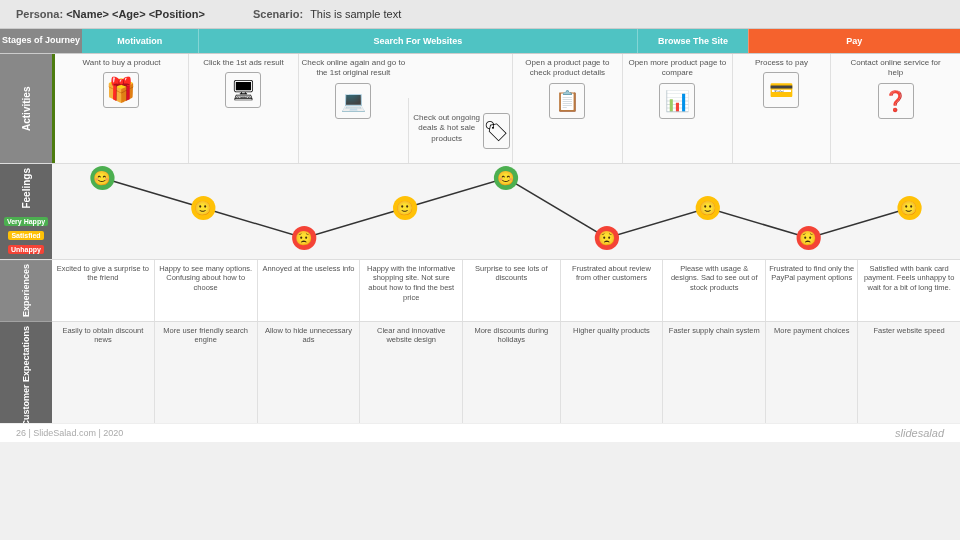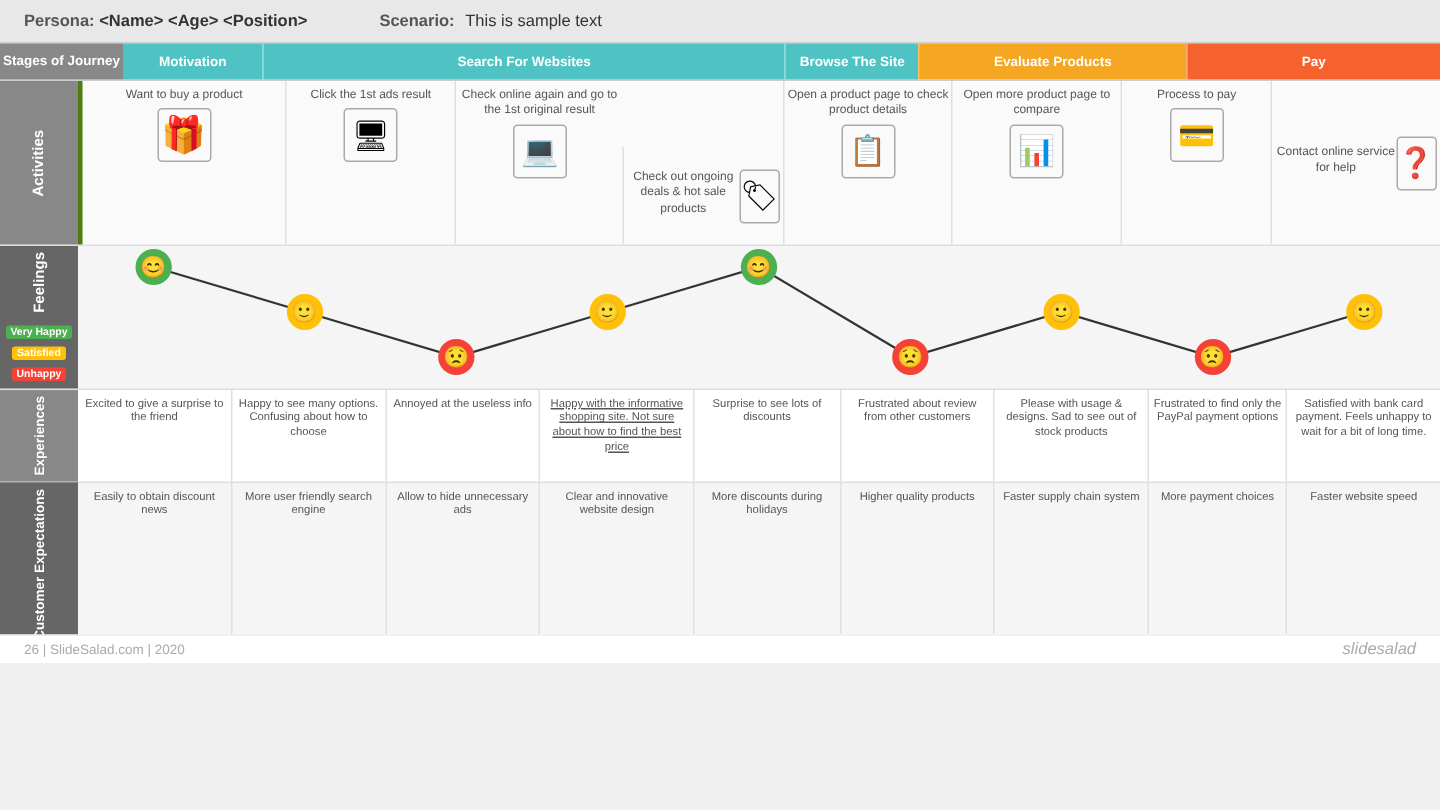--- a/index.html
+++ b/index.html
@@ -33,23 +33,20 @@
       </div>
       <div style="flex:0.9;background:#4fc3c3;color:#fff;font-weight:bold;font-size:9px;text-align:center;padding:7px 4px;display:flex;align-items:flex-end;justify-content:center;">
         <span>Motivation</span>
       </div>
       <div style="flex:3.6;background:#4fc3c3;color:#fff;font-weight:bold;font-size:9px;text-align:center;padding:7px 4px;display:flex;align-items:center;justify-content:center;border-left:1px solid rgba(255,255,255,0.3);">
         <span>Search For Websites</span>
       </div>
       <div style="flex:0.85;background:#4fc3c3;color:#fff;font-weight:bold;font-size:9px;text-align:center;padding:7px 4px;display:flex;align-items:center;justify-content:center;border-left:1px solid rgba(255,255,255,0.3);">
         <span>Browse The Site</span>
       </div>
-      <div style="flex:1.8;background:#f5a623;color:#fff;font-weight:bold;font-size:9px;text-align:center;padding:7px 4px;display:flex;align-items:center;justify-content:center;border-left:1px solid rgba(255,255,255,0.3);">
-        <span>Evaluate Products</span>
-      </div>
       <div style="flex:1.7;background:#f5622d;color:#fff;font-weight:bold;font-size:9px;text-align:center;padding:7px 4px;display:flex;align-items:center;justify-content:center;border-left:1px solid rgba(255,255,255,0.3);">
         <span>Pay</span>
       </div>
     </div>
 
     <div style="display:flex;border-bottom:1px solid #ddd;min-height:110px;background:#fafafa;">
       <div style="min-width:52px;background:#888;color:#fff;font-weight:bold;font-size:10px;text-align:center;display:flex;align-items:center;justify-content:center;padding:4px 2px;writing-mode:vertical-lr;transform:rotate(180deg);">
         <span>Activities</span>
       </div>
       <div style="flex:1;display:flex;">
@@ -75,21 +72,21 @@
           <div style="font-size:20px;border:1.5px solid #aaa;border-radius:3px;width:36px;height:36px;display:flex;align-items:center;justify-content:center;">📋</div>
         </div>
         <div style="flex:0.9;border-left:1px solid #e0e0e0;padding:4px 2px;text-align:center;display:flex;flex-direction:column;align-items:center;justify-content:flex-start;">
           <div style="font-size:8px;color:#555;margin-bottom:4px;line-height:1.3;">Open more product page to compare</div>
           <div style="font-size:20px;border:1.5px solid #aaa;border-radius:3px;width:36px;height:36px;display:flex;align-items:center;justify-content:center;">📊</div>
         </div>
         <div style="flex:0.8;border-left:1px solid #e0e0e0;padding:4px 2px;text-align:center;display:flex;flex-direction:column;align-items:center;justify-content:flex-start;">
           <div style="font-size:8px;color:#555;margin-bottom:4px;line-height:1.3;">Process to pay</div>
           <div style="font-size:20px;border:1.5px solid #aaa;border-radius:3px;width:36px;height:36px;display:flex;align-items:center;justify-content:center;">💳</div>
         </div>
-        <div style="flex:0.9;border-left:1px solid #e0e0e0;padding:4px 2px;text-align:center;display:flex;flex-direction:row;align-items:center;justify-content:flex-start;">
+        <div style="flex:0.9;border-left:1px solid #e0e0e0;padding:4px 12px;text-align:center;display:flex;flex-direction:column;align-items:center;justify-content:flex-start;">
           <div style="font-size:8px;color:#555;margin-bottom:4px;line-height:1.3;">Contact online service for help</div>
           <div style="font-size:20px;border:1.5px solid #aaa;border-radius:3px;width:36px;height:36px;display:flex;align-items:center;justify-content:center;">❓</div>
         </div>
 
       </div>
     </div>
 
     <div style="display:flex;border-bottom:1px solid #ddd;background:#f5f5f5;min-height:88px;">
       <div style="min-width:52px;background:#666;color:#fff;font-weight:bold;font-size:10px;text-align:center;display:flex;flex-direction:column;align-items:center;justify-content:center;padding:4px 2px;gap:3px;">
         <span style="writing-mode:vertical-lr;transform:rotate(180deg);margin-bottom:4px;">Feelings</span>
@@ -134,21 +131,21 @@
     </div>
 
     <div style="display:flex;border-bottom:1px solid #ddd;min-height:60px;">
       <div style="min-width:52px;background:#888;color:#fff;font-weight:bold;font-size:9px;text-align:center;display:flex;align-items:center;justify-content:center;padding:4px 2px;writing-mode:vertical-lr;transform:rotate(180deg);">
         Experiences
       </div>
       <div style="flex:1;display:flex;">
         <div style="flex:0.9;border-left:none;padding:4px 3px;font-size:7.5px;color:#555;text-align:center;line-height:1.3;">Excited to give a surprise to the friend</div>
         <div style="flex:0.9;border-left:1px solid #e0e0e0;padding:4px 3px;font-size:7.5px;color:#555;text-align:center;line-height:1.3;">Happy to see many options. Confusing about how to choose</div>
         <div style="flex:0.9;border-left:1px solid #e0e0e0;padding:4px 3px;font-size:7.5px;color:#555;text-align:center;line-height:1.3;">Annoyed at the useless info</div>
-        <div style="flex:0.9;border-left:1px solid #e0e0e0;padding:4px 3px;font-size:7.5px;color:#555;text-align:center;line-height:1.3;text-decoration:underline;">Happy with the informative shopping site. Not sure about how to find the best price</div>
+        <div style="flex:0.9;border-left:1px solid #e0e0e0;padding:4px 3px;font-size:7.5px;color:#555;text-align:center;line-height:1.3;">Happy with the informative shopping site. Not sure about how to find the best price</div>
         <div style="flex:0.85;border-left:1px solid #e0e0e0;padding:4px 3px;font-size:7.5px;color:#555;text-align:center;line-height:1.3;">Surprise to see lots of discounts</div>
         <div style="flex:0.9;border-left:1px solid #e0e0e0;padding:4px 3px;font-size:7.5px;color:#555;text-align:center;line-height:1.3;">Frustrated about review from other customers</div>
         <div style="flex:0.9;border-left:1px solid #e0e0e0;padding:4px 3px;font-size:7.5px;color:#555;text-align:center;line-height:1.3;">Please with usage &amp; designs. Sad to see out of stock products</div>
         <div style="flex:0.8;border-left:1px solid #e0e0e0;padding:4px 3px;font-size:7.5px;color:#555;text-align:center;line-height:1.3;">Frustrated to find only the PayPal payment options</div>
         <div style="flex:0.9;border-left:1px solid #e0e0e0;padding:4px 3px;font-size:7.5px;color:#555;text-align:center;line-height:1.3;">Satisfied with bank card payment. Feels unhappy to wait for a bit of long time.</div>
       </div>
     </div>
 
     <div style="display:flex;border-bottom:1px solid #ddd;min-height:60px;background:#f5f5f5;">
       <div style="min-width:52px;background:#666;color:#fff;font-weight:bold;font-size:9px;text-align:center;display:flex;align-items:center;justify-content:center;padding:4px 2px;writing-mode:vertical-lr;transform:rotate(180deg);">

